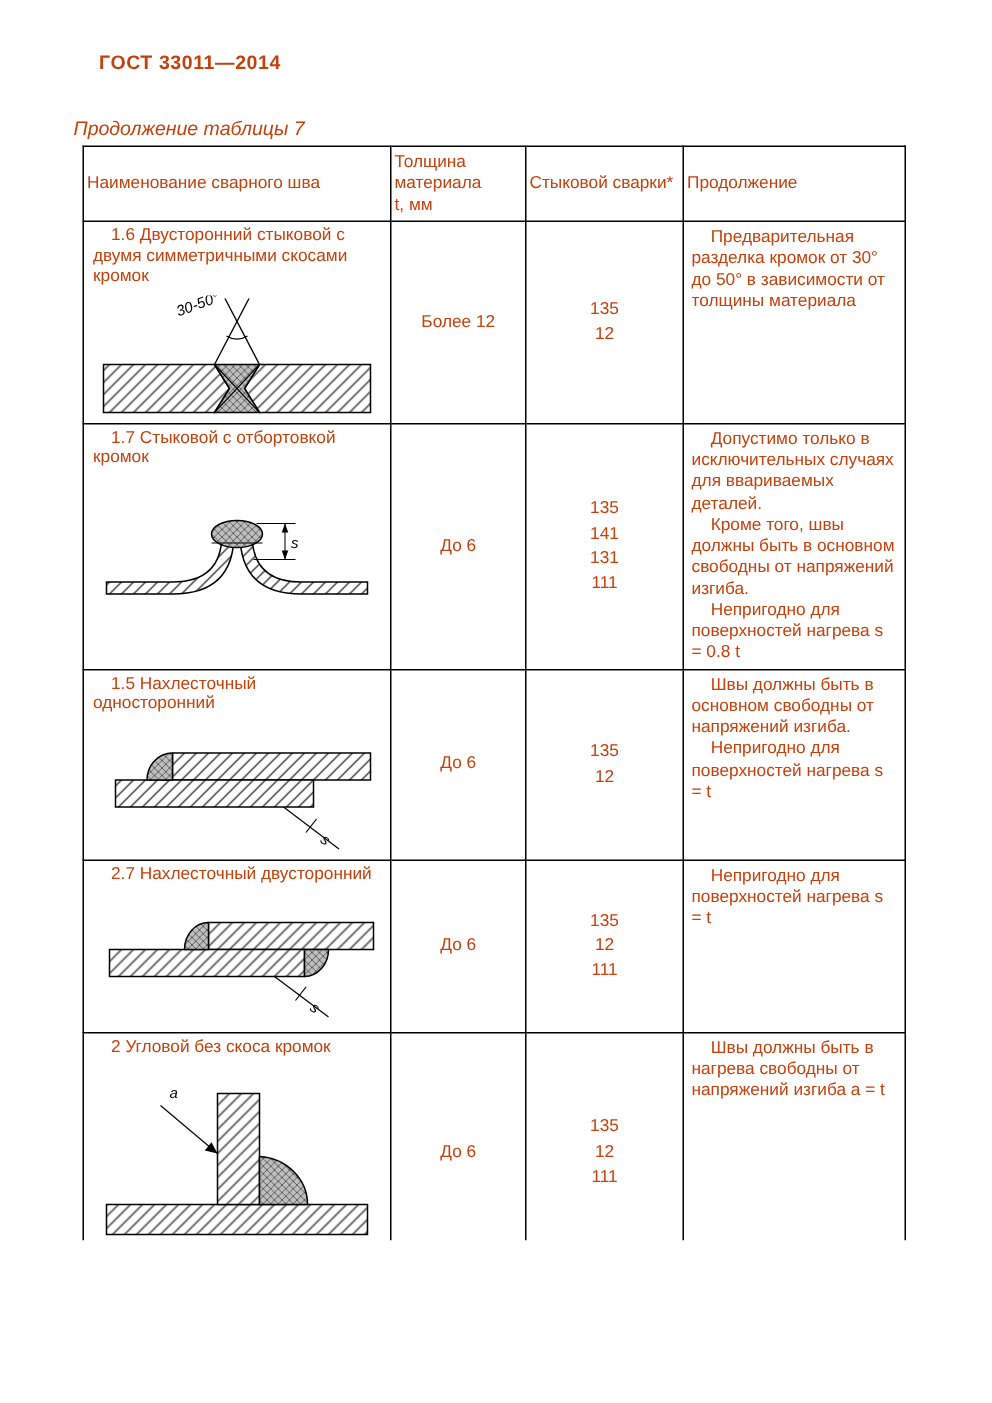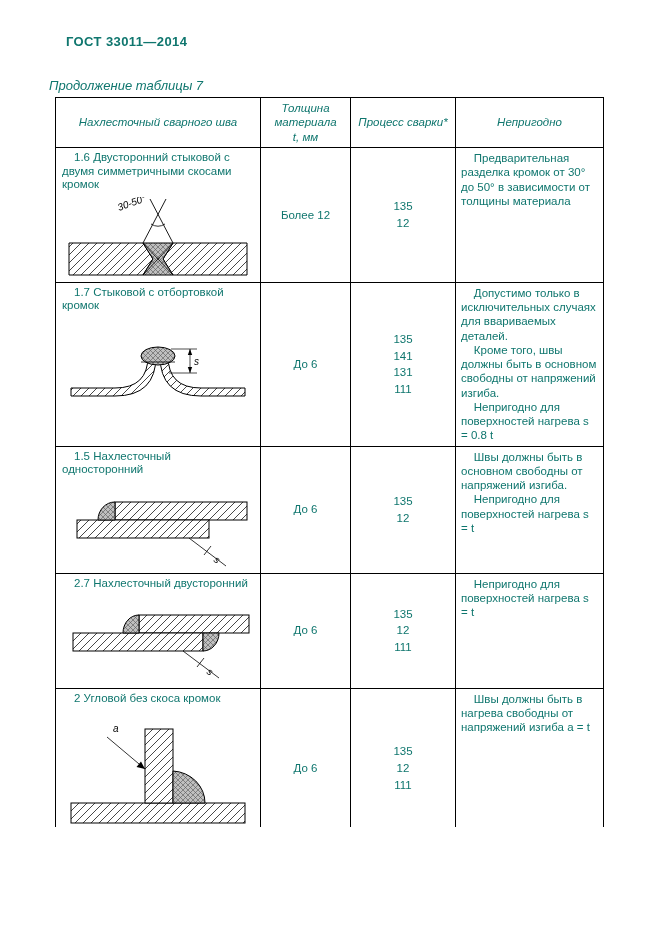--- a/index.html
+++ b/index.html
@@ -2,21 +2,21 @@
 <html><head>
 <meta charset="utf-8">
 <style>
   * { margin:0; padding:0; box-sizing:border-box; }
   html, body { background:#ffffff; }
   .page {
     position:relative;
     width:661px; height:827px;
     background:#fff;
     font-family:"Liberation Sans", sans-serif;
-    color:#0f766e;
+    color:#c2410c;
     overflow:hidden;
   }
   .doc-header {
     position:absolute; left:66px; top:34px;
     font-size:13px; font-weight:bold; letter-spacing:0.4px;
   }
   .table-caption {
     position:absolute; left:49px; top:78px;
     font-size:13px; font-style:italic;
   }
@@ -24,22 +24,22 @@
     position:absolute; left:55px; top:97px;
     width:548px;
     border-collapse:collapse; table-layout:fixed;
   }
   .weld-table th, .weld-table td {
     border:1px solid #000;
     font-size:11.5px;
     vertical-align:top;
   }
   .weld-table th {
-    font-weight:normal; text-align:center; vertical-align:middle;
-    padding:3px 2px; white-space:pre-line; line-height:1.25;font-style:italic;
+    font-weight:normal; text-align:left; vertical-align:middle;
+    padding:3px 2px; white-space:pre-line; line-height:1.25;
   }
   td.c-name { padding:0; overflow:hidden; }
   .joint-name {
     padding:3px 6px 0 6px; text-indent:12px; line-height:1.18;
   }
   td.c-th, td.c-proc {
     text-align:center; vertical-align:middle;
     white-space:pre-line; line-height:1.45;
   }
   td.c-note {
@@ -76,26 +76,26 @@
 
   <table class="weld-table">
     <colgroup>
       <col style="width:205px">
         <col style="width:90px">
         <col style="width:105px">
         <col style="width:148px">
     </colgroup>
     <thead>
       <tr style="height:42px">
-        <th>Нахлесточный сварного шва</th>
+        <th>Наименование сварного шва</th>
         <th>Толщина
 материала
 t, мм</th>
-        <th>Процесс сварки*</th>
-        <th>Непригодно</th>
+        <th>Стыковой сварки*</th>
+        <th>Продолжение</th>
       </tr>
     </thead>
     <tbody>
 
       <tr style="height:130px">
         <td class="c-name">
           <div class="joint-name">1.6 Двусторонний стыковой с двумя симметричными скосами кромок</div>
           <svg class="diagram" width="190" height="84" viewBox="0 0 190 84">
             <path d="M6,46 L80,46 L90,62 L80,78 L6,78 Z" fill="url(#hatch)" stroke="#000"></path>
             <path d="M184,46 L110,46 L100,62 L110,78 L184,78 Z" fill="url(#hatch)" stroke="#000"></path>

